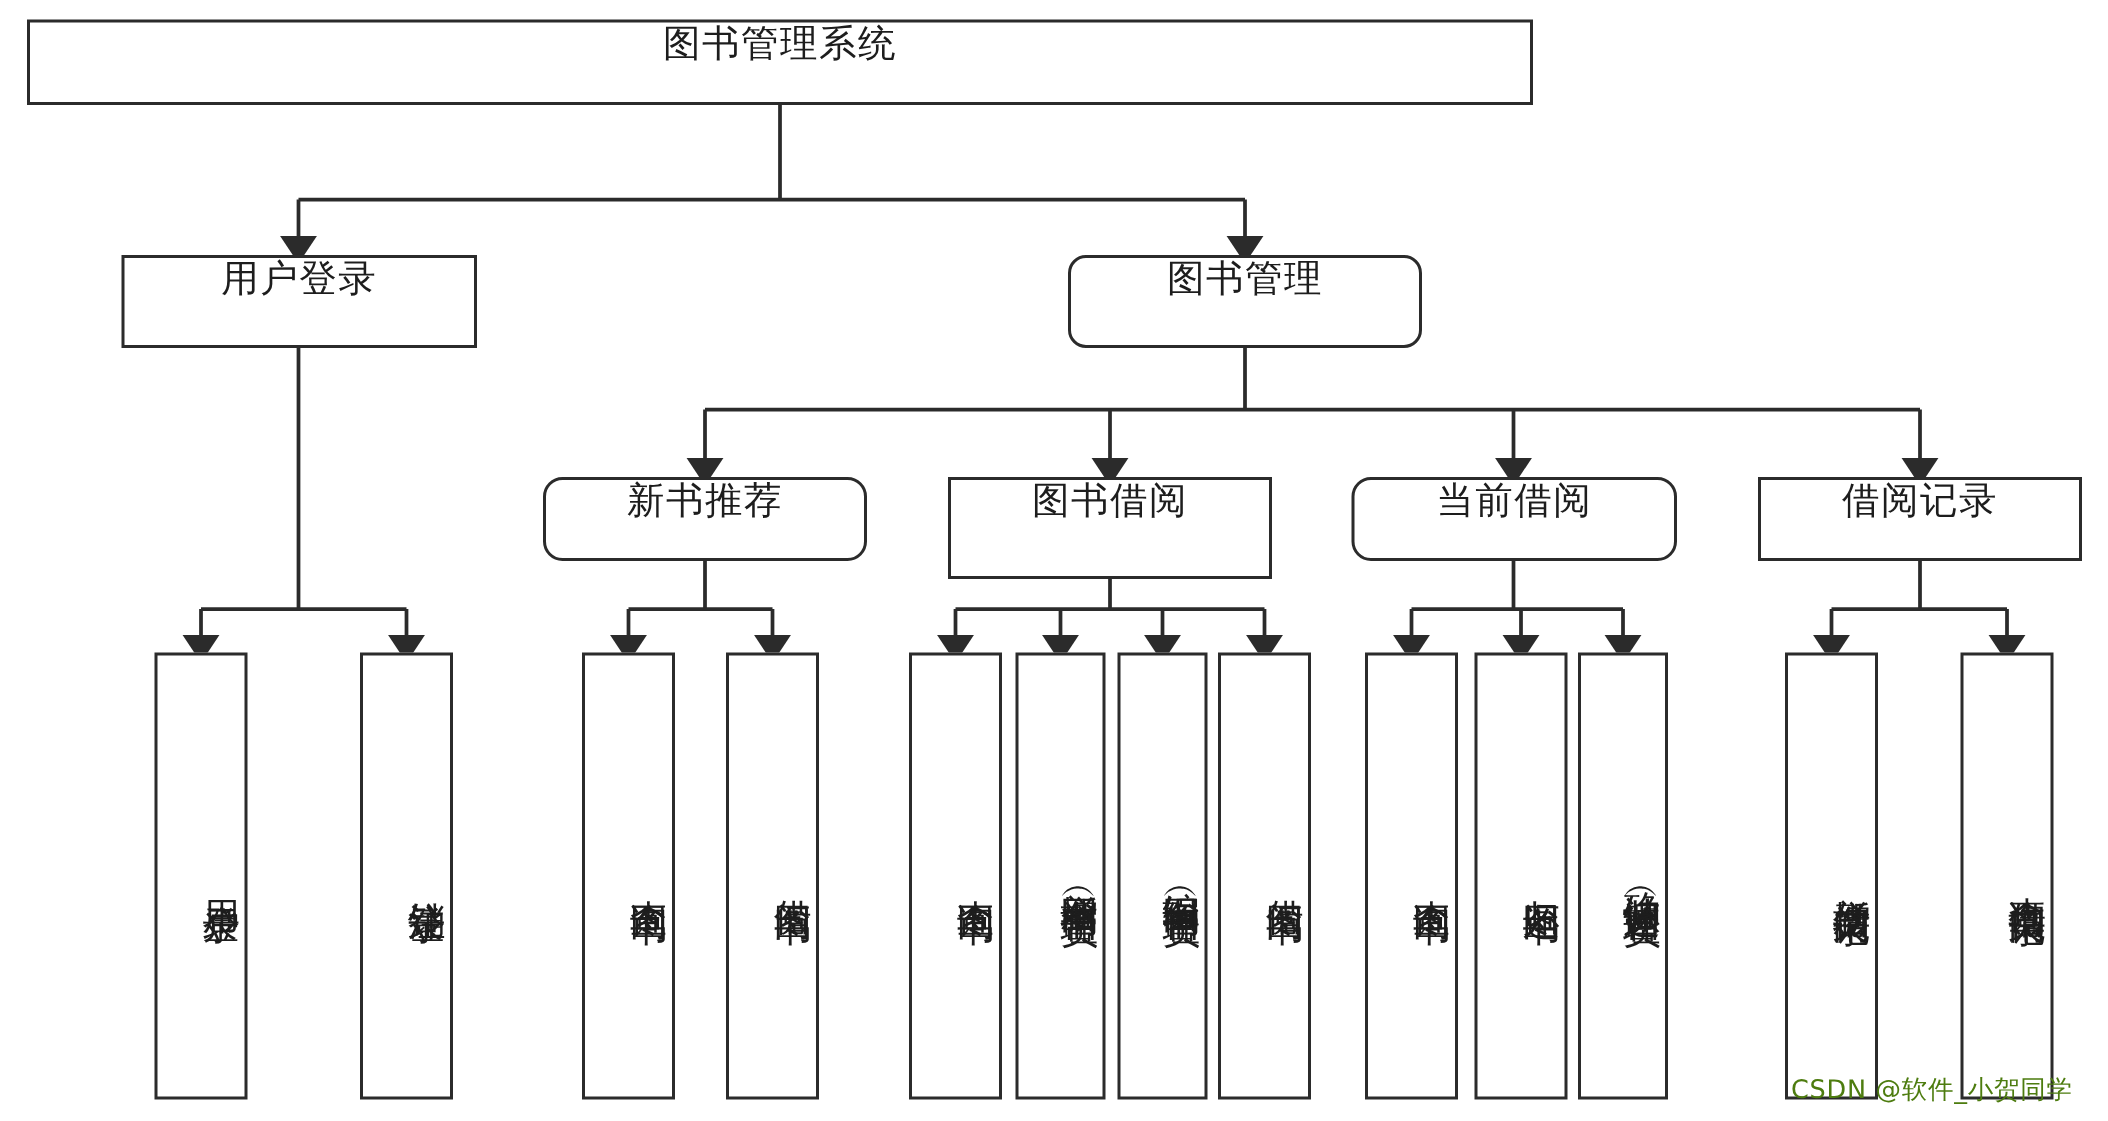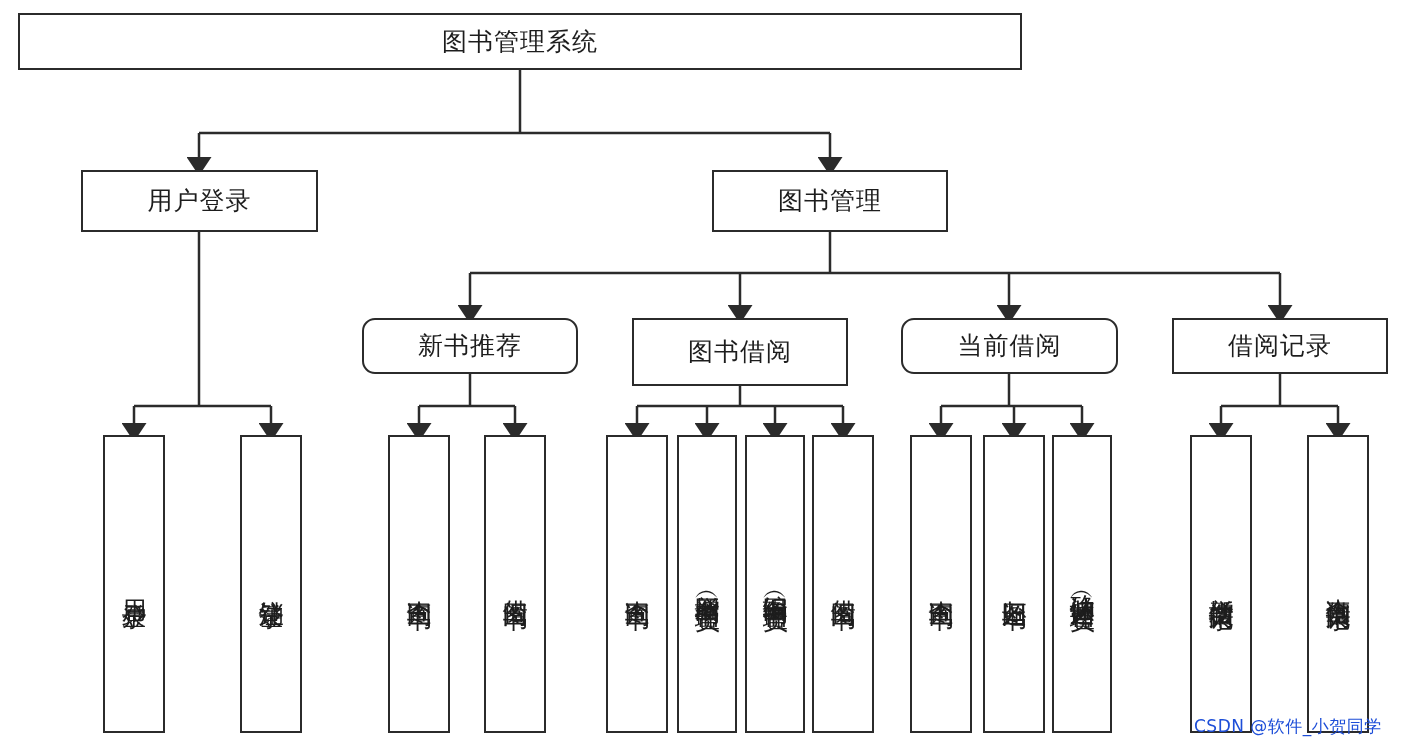--- a/index.html
+++ b/index.html
@@ -24,21 +24,21 @@
     width: 1405px;
     height: 747px;
     pointer-events: none;
   }
   .node {
     position: absolute;
     box-sizing: border-box;
     border: 2.5px solid #2b2b2b;
     background: #ffffff;
     display: flex;
-    align-items: center;
+    align-items: flex-start;
     justify-content: center;
     color: #1d1d1d;
   }
   .node.horiz {
     font-size: 25px;
     letter-spacing: 1px;
     line-height: 1.1;
   }
   .node.vert {
     writing-mode: vertical-rl;
@@ -50,21 +50,21 @@
   }
   .node.vert .label {
     writing-mode: vertical-rl;
     text-orientation: upright;
     display: block;
     text-align: center;
   }
   #root-node { font-size: 25px; }
   .watermark {
     position: absolute;
-    color: #1d4ed8;
+    color: #4d7c0f;
     font-size: 17px;
     white-space: nowrap;
     letter-spacing: 0.5px;
   }
 </style>
 </head>
 <body>
 
 <div id="canvas">
 
@@ -119,21 +119,21 @@
     </g>
   </svg>
 
   <div class="node horiz" id="root-node" style="left:18px; top:13px; width:1004px; height:57px;">
     <span class="label">图书管理系统</span>
   </div>
 
   <div class="node horiz" style="left:81px; top:170px; width:237px; height:62px;">
     <span class="label">用户登录</span>
   </div>
-  <div class="node horiz" style="left:712px; top:170px; width:236px; height:62px;">
+  <div class="node horiz" style="left:712px; top:170px; width:236px; height:62px;border-radius:12px;">
     <span class="label">图书管理</span>
   </div>
 
   <div class="node horiz" style="left:362px; top:318px; width:216px; height:56px;border-radius:13px;">
     <span class="label">新书推荐</span>
   </div>
   <div class="node horiz" style="left:632px; top:318px; width:216px; height:68px;">
     <span class="label">图书借阅</span>
   </div>
   <div class="node horiz" style="left:901px; top:318px; width:217px; height:56px;border-radius:13px;">

